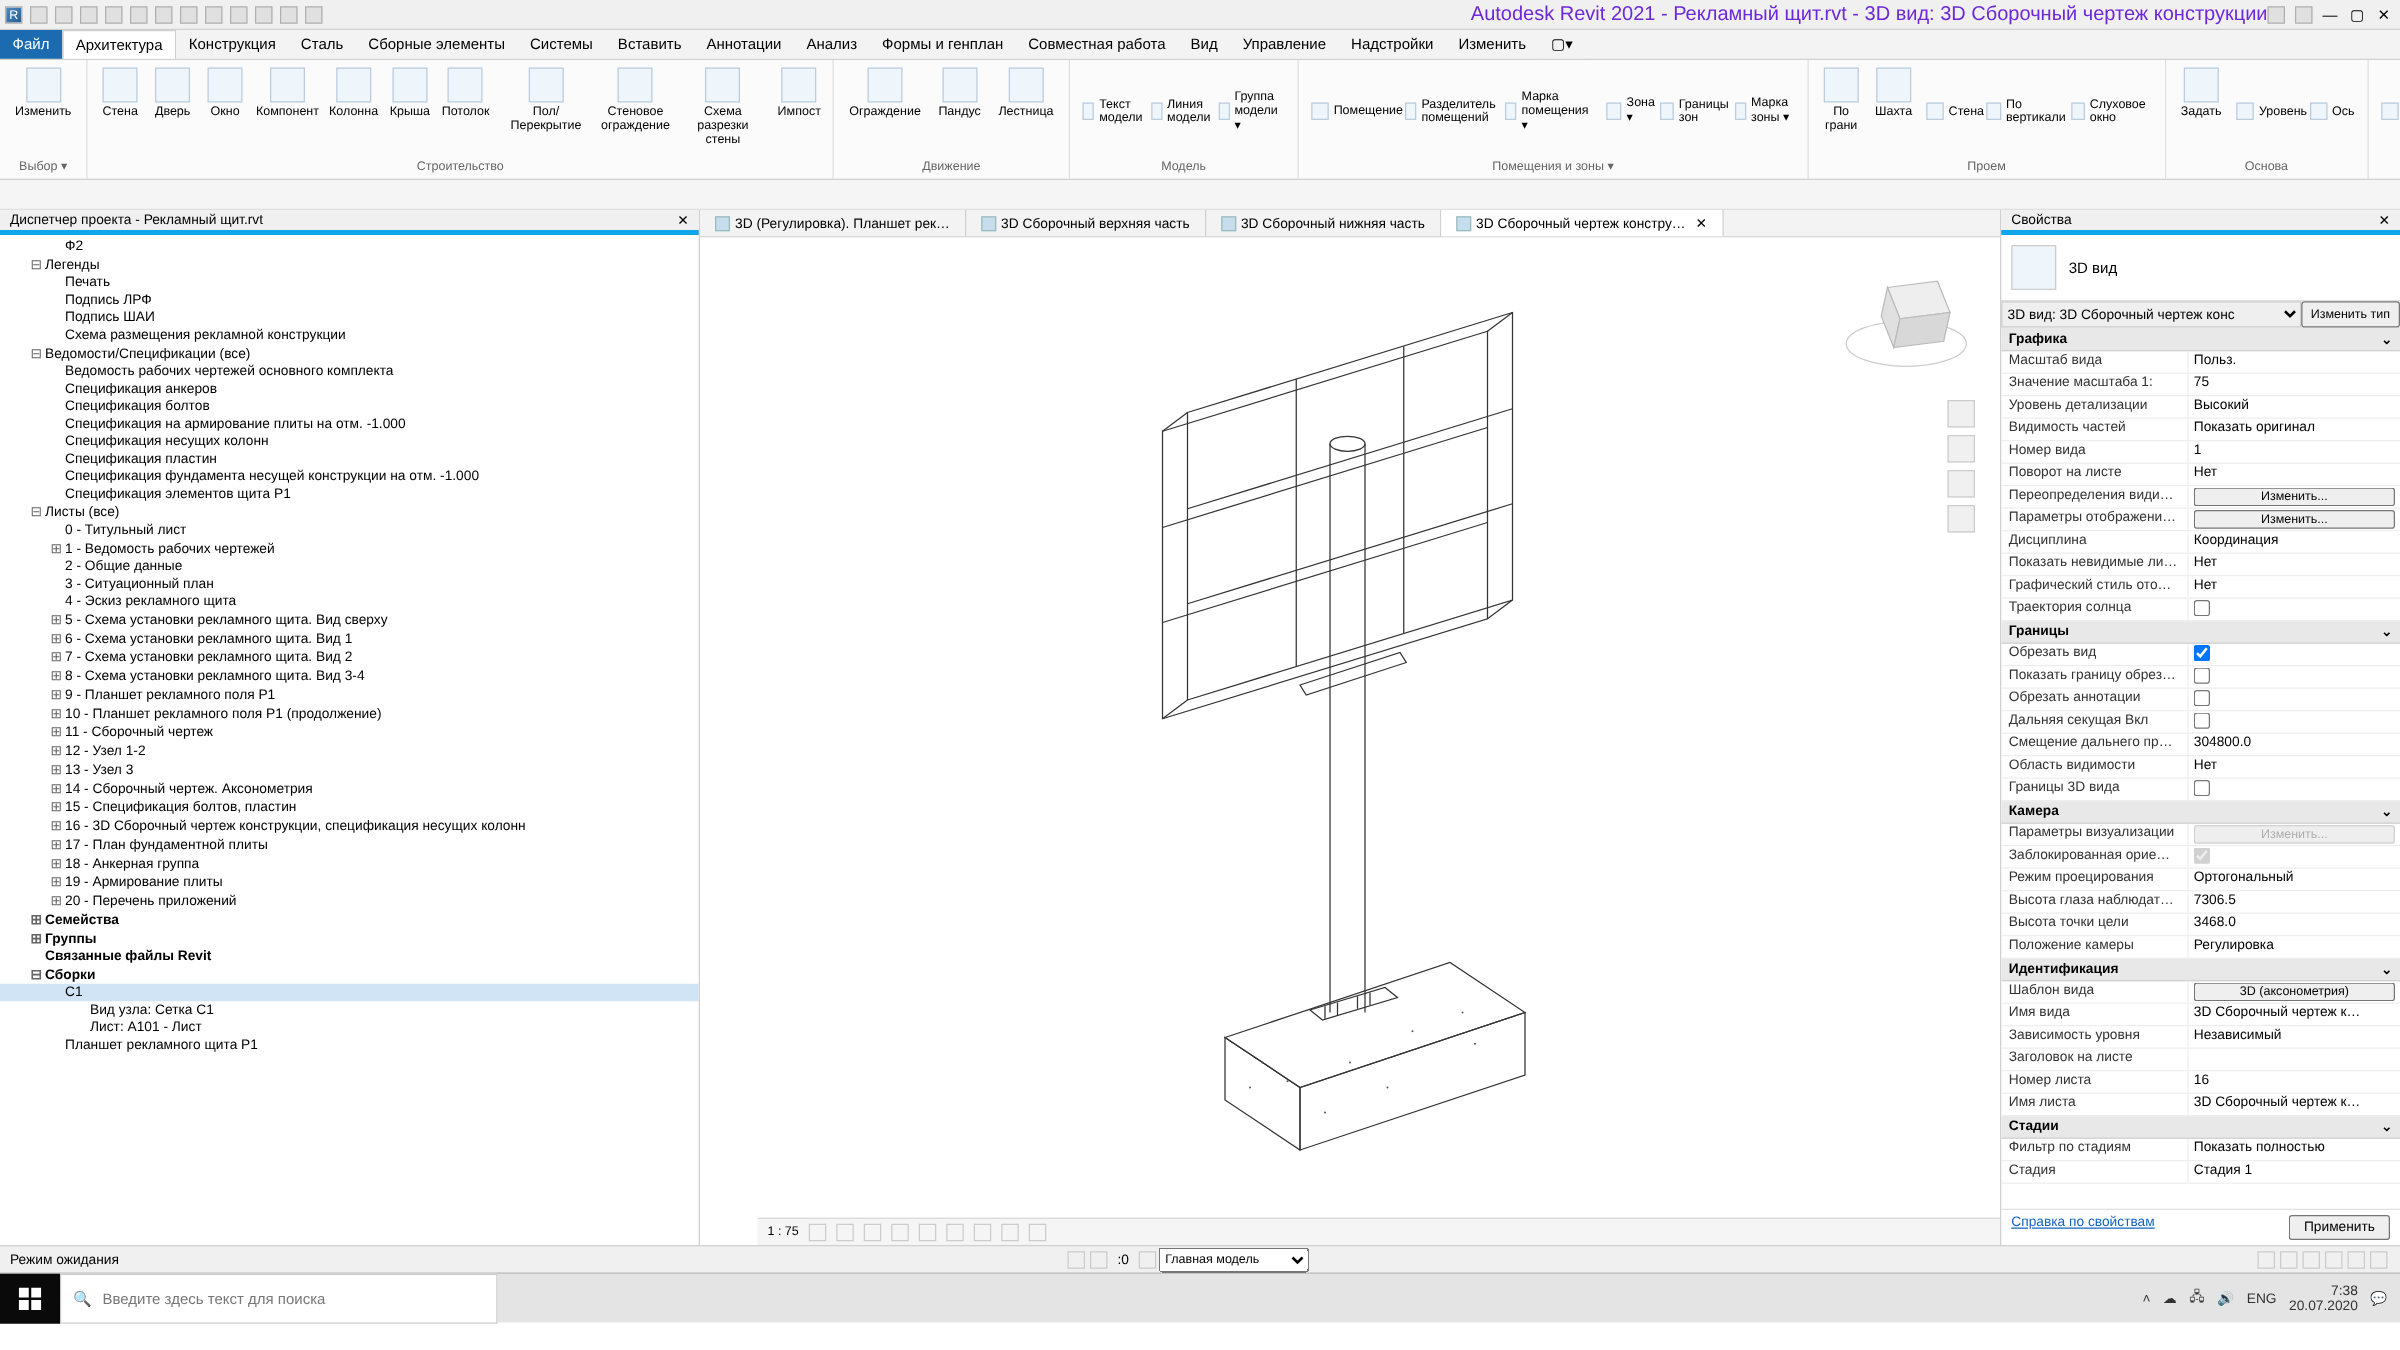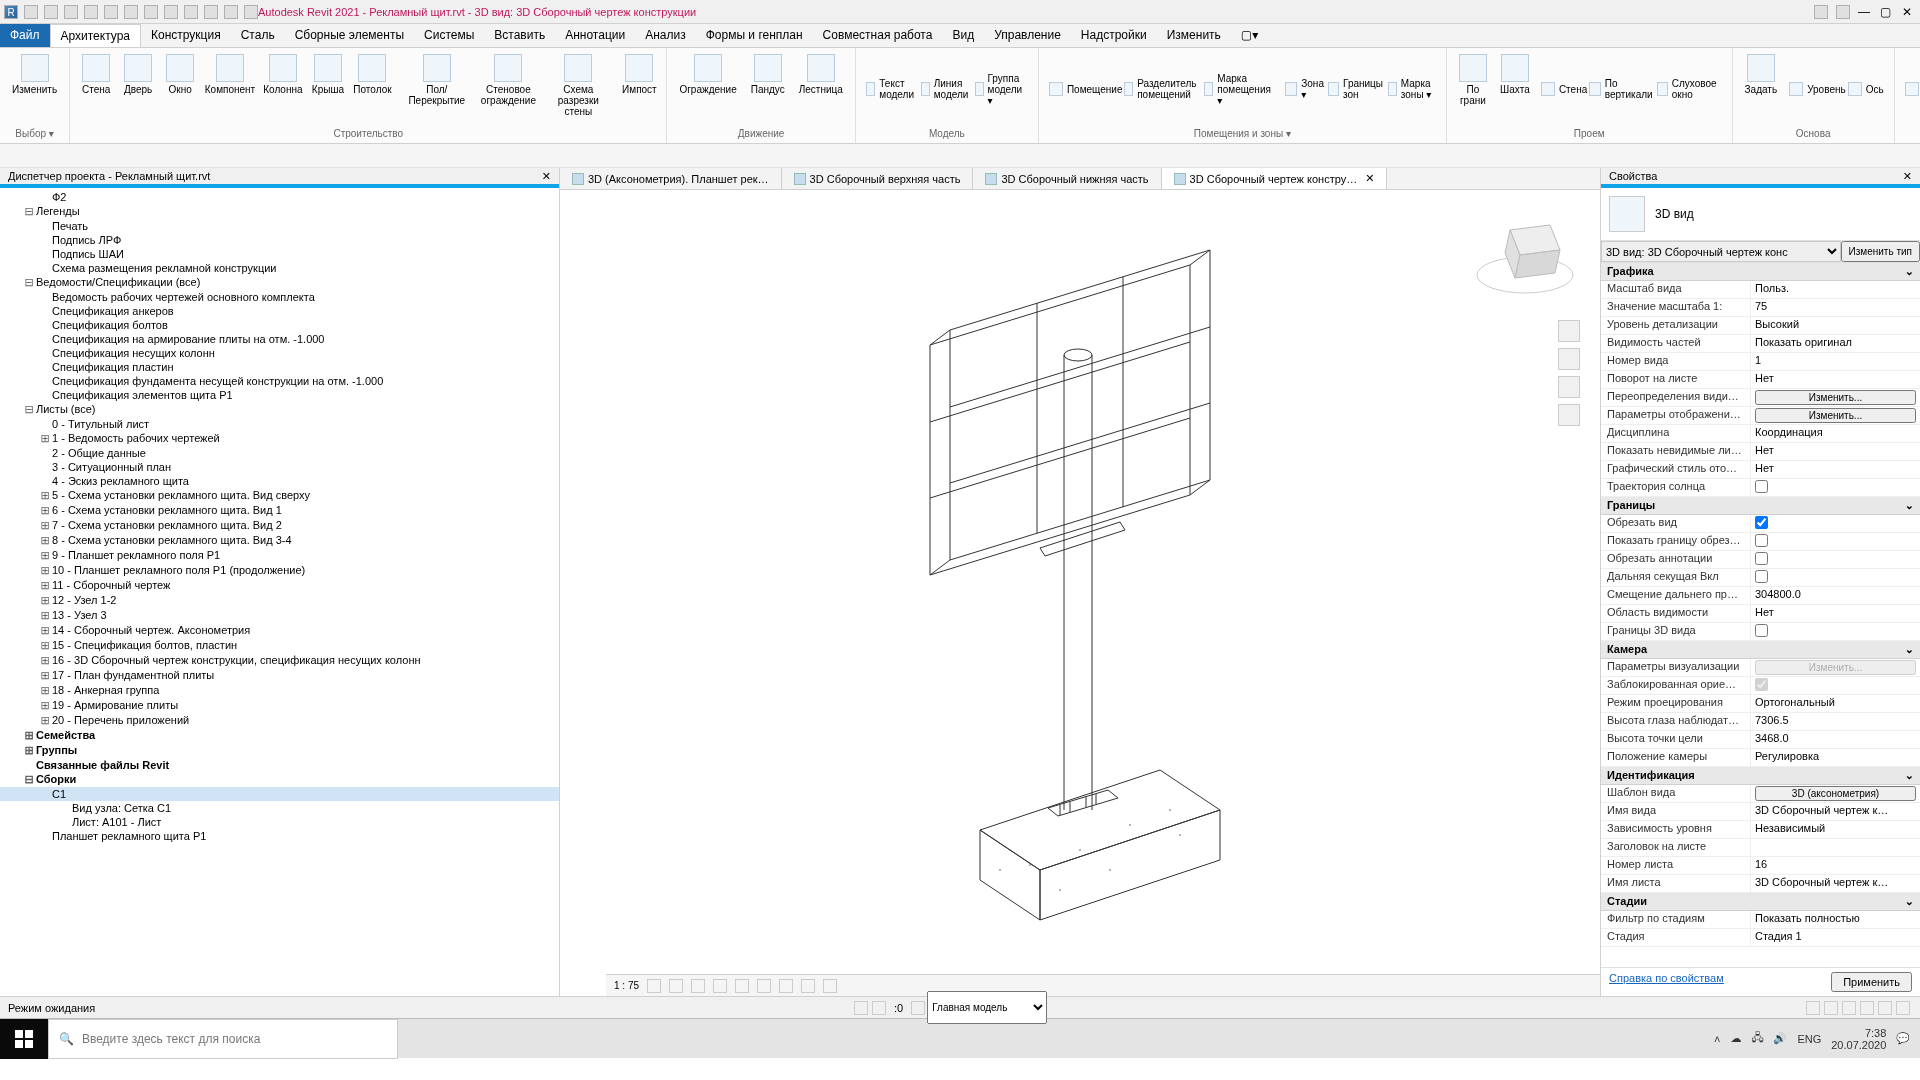--- a/index.html
+++ b/index.html
@@ -3,21 +3,21 @@
 <meta charset="utf-8">
 <style>
 * { margin: 0; padding: 0; box-sizing: border-box; font-family: 'Segoe UI', Arial, sans-serif; }
 body { width: 1920px; height: 1080px; background: #fff; font-size: 12px; color: #000; overflow: hidden; }
 
 
 .title-bar { height: 24px; background: #f0f0f0; display: flex; align-items: center; padding: 0 4px; border-bottom: 1px solid #d0d0d0; }
 .title-bar .qat { display: flex; gap: 6px; align-items: center; }
 .title-bar .qat-icon { width: 14px; height: 14px; background: #e0e0e0; border: 1px solid #b0b0b0; }
 .title-bar .qat-icon.r { background: linear-gradient(135deg,#4a8cc7,#2b5d8f); color:#fff; font-size:10px; text-align:center; line-height:14px; }
-.title-text { flex: 1; text-align: left; font-size: 11px; color: #be185d; }
+.title-text { flex: 1; text-align: right; font-size: 16px; color: #6d28d9; }
 .title-controls { display: flex; gap: 8px; }
 .title-ctl { width: 14px; height: 14px; }
 
 
 .ribbon-tabs { height: 24px; background: #f3f3f3; display: flex; align-items: stretch; border-bottom: 1px solid #d0d0d0; }
 .ribbon-tab { padding: 4px 10px; font-size: 12px; cursor: pointer; background: #f3f3f3; }
 .ribbon-tab.file { background: #1c6bb0; color: #fff; }
 .ribbon-tab.active { background: #fff; border-top: 1px solid #d0d0d0; border-left: 1px solid #d0d0d0; border-right: 1px solid #d0d0d0; }
 
 
@@ -77,21 +77,21 @@
 .prop-row .v button { font-size: 10px; width: 100%; }
 .prop-row .v input[type=checkbox] { margin: 0; }
 .props-footer { display: flex; justify-content: space-between; padding: 4px 8px; border-top: 1px solid #e0e0e0; font-size: 11px; }
 .props-footer a { color: #1565c0; text-decoration: underline; cursor: pointer; }
 .props-footer button { font-size: 11px; padding: 2px 10px; }
 
 
 .status { height: 22px; background: #f0f0f0; border-top: 1px solid #d0d0d0; display: flex; align-items: center; padding: 0 8px; font-size: 11px; }
 .status .sp { flex: 1; }
 .status .sic { width: 14px; height: 14px; border: 1px solid #ccc; margin: 0 2px; }
-.status select { font-size: 10px; height: 33px; }
+.status select { font-size: 10px; height: 20px; }
 
 
 .taskbar { height: 40px; background: #e4e4e4; border-top: 1px solid #bbb; display: flex; align-items: center; }
 .start { width: 48px; height: 40px; background: #0a0a0a; display: flex; align-items: center; justify-content: center; }
 .start svg { width: 18px; height: 18px; }
 .search { flex: 0 0 350px; height: 40px; background: #fff; border: 1px solid #ccc; display: flex; align-items: center; padding: 0 10px; gap: 8px; color: #777; }
 .tray { margin-left: auto; display: flex; align-items: center; gap: 10px; padding: 0 10px; font-size: 11px; color: #333; }
 .clock { text-align: right; line-height: 12px; font-size: 11px; }
 
 
@@ -395,21 +395,21 @@
         <div class="tree-item l2" style="padding-left: 60px;"><span class="exp"></span>Вид узла: Сетка С1</div>
         <div class="tree-item l2" style="padding-left: 60px;"><span class="exp"></span>Лист: А101 - Лист</div>
         <div class="tree-item l2"><span class="exp"></span>Планшет рекламного щита Р1</div>
       </div>
   </div>
 
   <div class="canvas-host">
     <div class="view-tabs" id="view-tabs">
         <div class="view-tab">
           <span class="vic"></span>
-          <span>3D (Аксонометрия). Планшет рек…</span>
+          <span>3D (Регулировка). Планшет рек…</span>
         </div>
         <div class="view-tab">
           <span class="vic"></span>
           <span>3D Сборочный верхняя часть</span>
         </div>
         <div class="view-tab">
           <span class="vic"></span>
           <span>3D Сборочный нижняя часть</span>
         </div>
         <div class="view-tab active">

